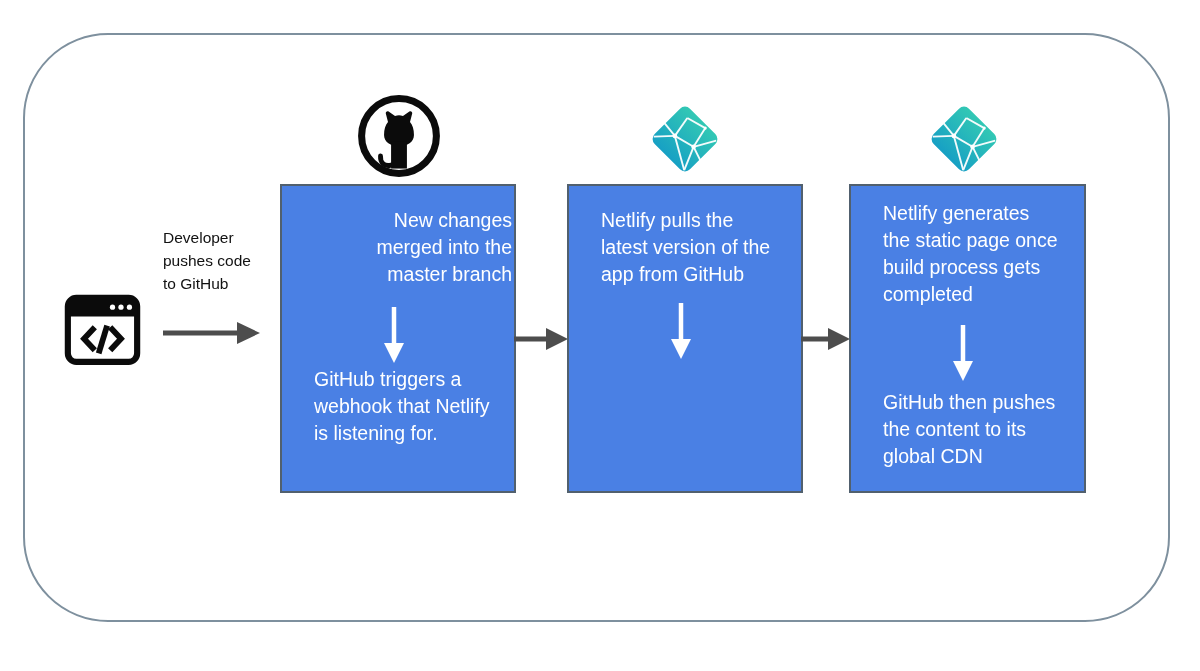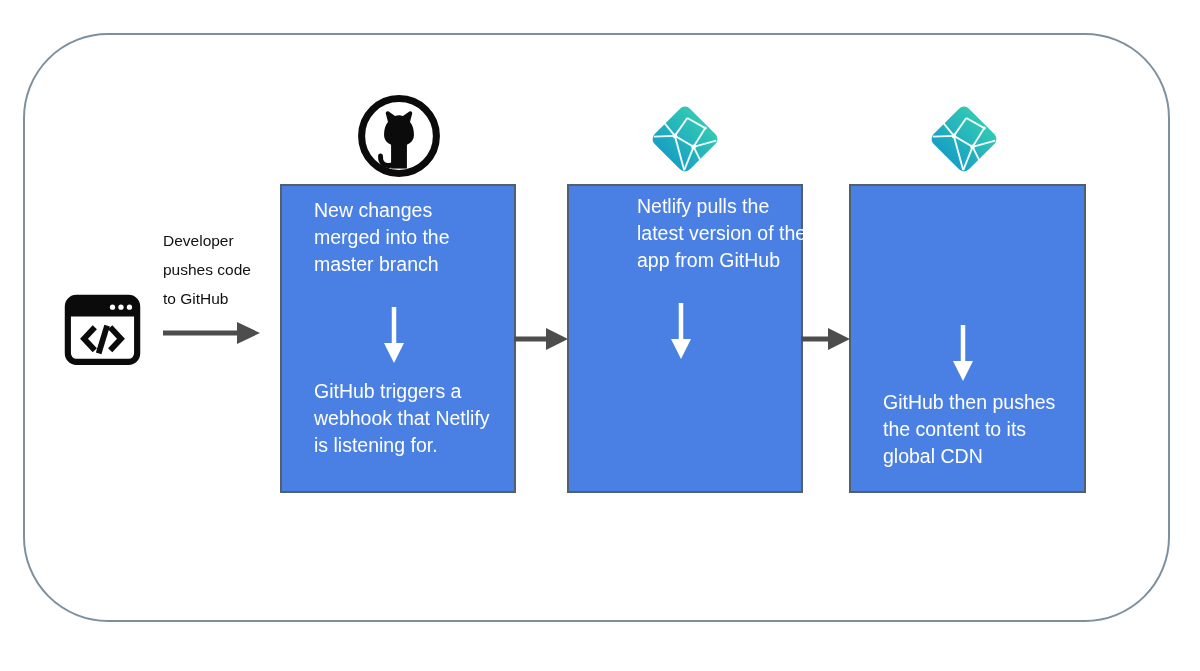--- a/index.html
+++ b/index.html
@@ -22,21 +22,21 @@
   .source-icon {
     position: absolute;
     left: 64px; top: 292px;
     width: 77px; height: 75px;
   }
   .source-label {
     position: absolute;
     left: 163px; top: 226px;
     width: 120px;
     font-size: 15.5px;
-    line-height: 29px;
+    line-height: 23px;
     color: #111111;
     white-space: pre-line;
   }
   .logo { position: absolute; }
   .logo-github { left: 355px; top: 92px;  width: 88px; height: 88px; }
   .logo-netlify-1 { left: 646px; top: 100px; width: 78px; height: 78px; }
   .logo-netlify-2 { left: 925px; top: 100px; width: 78px; height: 78px; }
   .step-box {
     position: absolute;
     top: 184px;
@@ -50,24 +50,24 @@
   .step-3 { left: 849px; width: 237px; }
   .step-text {
     position: absolute;
     left: 32px;
     width: 198px;
     color: #ffffff;
     font-size: 19.5px;
     line-height: 27px;
     white-space: pre-line;
   }
-  .step-1 .step-top    { top: 11px; }
-  .step-2 .step-top    { top: 7px; margin-left: 36px; }
+  .step-1 .step-top    { top: 21px; text-align: right; }
+  .step-2 .step-top    { top: 21px; }
   .step-3 .step-top    { top: 14px; }
-  .step-1 .step-bottom { top: 192px; }
+  .step-1 .step-bottom { top: 180px; }
   .step-2 .step-bottom { top: 189px; }
   .step-3 .step-bottom { top: 203px; }
   .down-arrow {
     position: absolute;
     left: 99px;
   }
   .step-1 .down-arrow { top: 121px; }
   .step-2 .down-arrow { top: 117px; }
   .step-3 .down-arrow { top: 139px; }
   .flow-arrow { position: absolute; }
@@ -200,20 +200,24 @@
       <polygon points="3,36 23,36 13,56" fill="#ffffff"></polygon>
     </svg>
   </div>
 
   <svg class="flow-arrow flow-arrow-2" width="50" height="26" viewBox="0 0 50 26">
     <line x1="0" y1="13" x2="31" y2="13" stroke="#4d4d4d" stroke-width="5"></line>
     <polygon points="27,2 49,13 27,24" fill="#4d4d4d"></polygon>
   </svg>
 
   <div class="step-box step-3">
+    <div class="step-text step-top">Netlify generates
+the static page once
+build process gets
+completed</div>
     <svg class="down-arrow" width="26" height="58" viewBox="0 0 26 58">
       <line x1="13" y1="0" x2="13" y2="40" stroke="#ffffff" stroke-width="4.5"></line>
       <polygon points="3,36 23,36 13,56" fill="#ffffff"></polygon>
     </svg>
     <div class="step-text step-bottom">GitHub then pushes
 the content to its
 global CDN</div>
   </div>
 
 </div>

